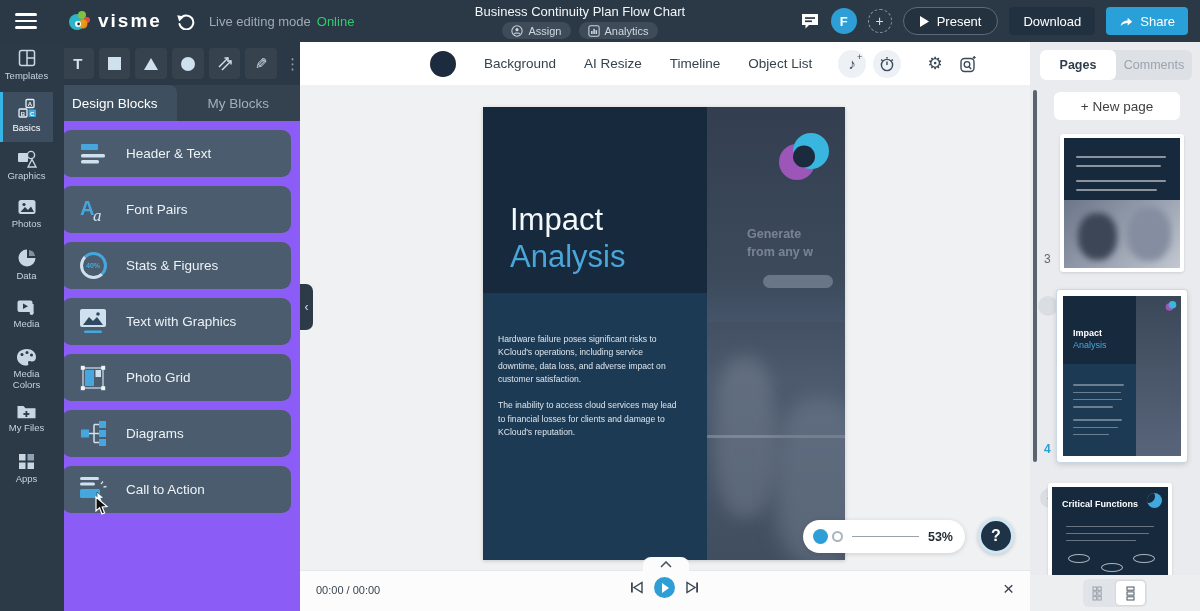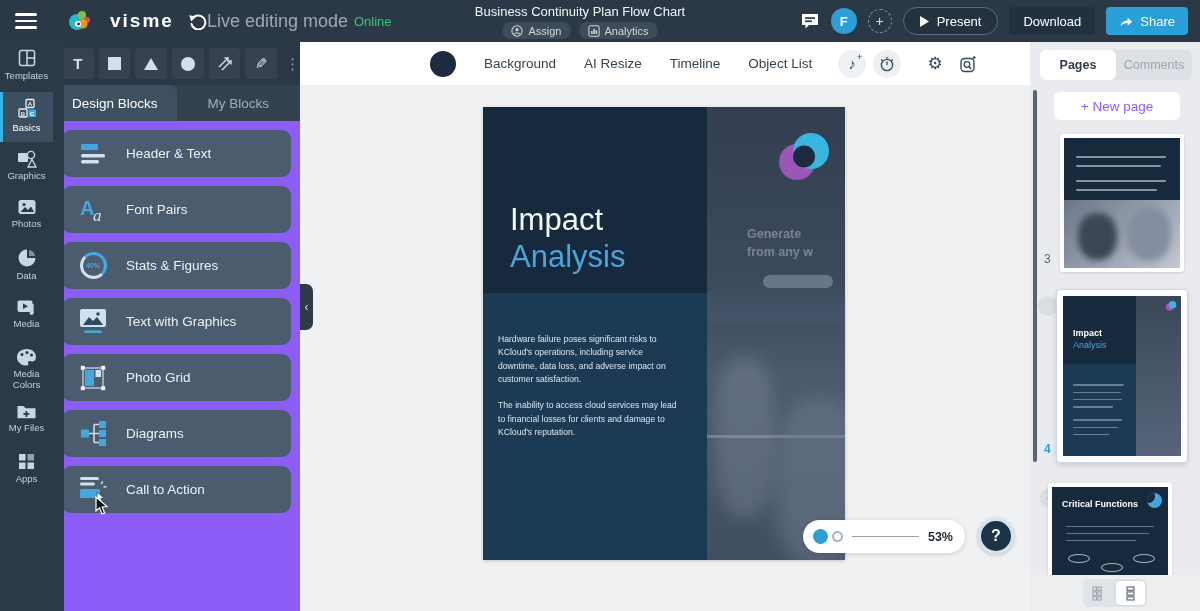--- a/index.html
+++ b/index.html
@@ -7,24 +7,24 @@
               font-family:"Liberation Sans", sans-serif; }
   .app { position:relative; width:1200px; height:611px; }
 
   
   .topbar { position:absolute; top:0; left:0; width:1200px; height:42px;
             background:#2b3845; z-index:40; }
   .tb-left { position:absolute; left:0; top:0; height:42px; display:flex; align-items:center; }
   .menu-btn { width:40px; height:42px; display:flex; flex-direction:column; gap:4px;
               align-items:center; justify-content:center; margin-left:6px; cursor:pointer; }
   .menu-btn i { width:22px; height:2.5px; background:#fff; border-radius:2px; }
-  .logo { display:flex; align-items:center; margin-left:20px; gap:18px; }
+  .logo { display:flex; align-items:center; margin-left:20px; gap:6px; }
   .logo-word { color:#fff; font-size:19px; font-weight:bold; letter-spacing:2px; }
   .undo-btn { margin-left:14px; cursor:pointer; display:flex; }
-  .live-label { color:#9daab6; font-size:18px; }
+  .live-label { margin-left:14px; color:#9daab6; font-size:13px; }
   .online-label { margin-left:6px; color:#2ecc71; font-size:13px; font-weight:normal; }
   .tb-center { position:absolute; left:400px; width:360px; top:4px; text-align:center; }
   .doc-title { color:#f2f6f9; font-size:13px; }
   .tb-sub { margin-top:3px; display:flex; justify-content:center; gap:8px; }
   .tb-pill { background:#3e4b58; border-radius:9px; height:17px; padding:0 9px;
              display:flex; align-items:center; gap:5px; color:#cfd8e0; font-size:11px; cursor:pointer; }
   .tb-right { position:absolute; right:12px; top:0; height:42px; display:flex; align-items:center; gap:11px; }
   .avatar { width:26px; height:26px; border-radius:50%; background:#2e9fd6; color:#fff;
             font-size:13px; font-weight:bold; display:flex; align-items:center; justify-content:center; cursor:pointer; }
   .invite { width:24px; height:24px; border-radius:50%; border:1.5px dashed #8795a3;
@@ -135,21 +135,21 @@
 
   
   .rpanel { position:absolute; top:42px; left:1030px; width:170px; height:569px; background:#e9ebee; }
   .r-scroll { position:absolute; left:3px; top:48px; width:4px; height:372px; background:#5a646e; border-radius:2px; }
   .r-tabs { position:absolute; left:10px; right:8px; top:8px; height:30px; background:#dde0e4;
             border-radius:6px; display:flex; }
   .rtab { flex:1; display:flex; align-items:center; justify-content:center; font-size:12.5px;
           color:#9aa5ae; cursor:pointer; border-radius:6px; }
   .rtab.active { background:#fff; color:#2e3d4e; font-weight:bold; }
   .newpage-btn { position:absolute; left:24px; top:50px; width:126px; height:28px; background:#fff;
-                 border-radius:6px; color:#8b5cf6; font-size:13.5px; display:flex; align-items:center;
+                 border-radius:6px; color:#404040; font-size:13.5px; display:flex; align-items:center;
                  justify-content:center; cursor:pointer; }
   .thumb-card { position:absolute; background:#fff; border-radius:3px; padding:4px;
                 box-shadow:0 1px 3px rgba(0,0,0,.12); cursor:pointer; }
   .thumb-img { width:100%; height:100%; background:#16293d; position:relative; overflow:hidden; }
   .t3 { left:30px; top:92px; width:124px; height:138px; }
   .t4 { left:27px; top:248px; width:130px; height:172px; border:2px solid #fff;
         box-shadow:0 0 0 1px #c9d8e4, 0 2px 6px rgba(0,0,0,.18); }
   .t5 { left:18px; top:441px; width:124px; height:96px; }
   .pgnum { position:absolute; font-size:12px; color:#5a6670; }
   .pgnum.blue { color:#2e9fd6; font-weight:bold; }
@@ -536,20 +536,44 @@
     <div class="collapse-handle">‹</div>
 
     <div class="zoom-pill">
       <div class="zoom-dot"></div>
       <div class="zoom-handle"></div>
       <div class="zoom-track"></div>
       <span class="zoom-val">53%</span>
     </div>
     <div class="help-btn">?</div>
 
+    <div class="player-bar">
+      <div class="chev-tab">
+        <svg width="12" height="7" viewBox="0 0 12 7">
+          <polyline points="1,6 6,1 11,6" stroke="#4a5560" stroke-width="1.6" fill="none"></polyline>
+        </svg>
+      </div>
+      <span class="player-time">00:00 / 00:00</span>
+      <div class="player-ctrls">
+        <svg width="13" height="13" viewBox="0 0 13 13" style="cursor:pointer">
+          <rect x="1" y="1.5" width="1.8" height="10" fill="#3a4550"></rect>
+          <polygon points="12,1.5 12,11.5 4,6.5" fill="none" stroke="#3a4550" stroke-width="1.4"></polygon>
+        </svg>
+        <div class="play-btn">
+          <svg width="8" height="10" viewBox="0 0 8 10">
+            <polygon points="1,0 8,5 1,10" fill="#fff"></polygon>
+          </svg>
+        </div>
+        <svg width="13" height="13" viewBox="0 0 13 13" style="cursor:pointer">
+          <rect x="10.2" y="1.5" width="1.8" height="10" fill="#3a4550"></rect>
+          <polygon points="1,1.5 1,11.5 9,6.5" fill="none" stroke="#3a4550" stroke-width="1.4"></polygon>
+        </svg>
+      </div>
+      <span class="close-x">×</span>
+    </div>
   </div>
 
   <div class="rpanel">
     <div class="r-scroll"></div>
 
     <div class="r-tabs">
       <div class="rtab active">Pages</div>
       <div class="rtab">Comments</div>
     </div>
 

